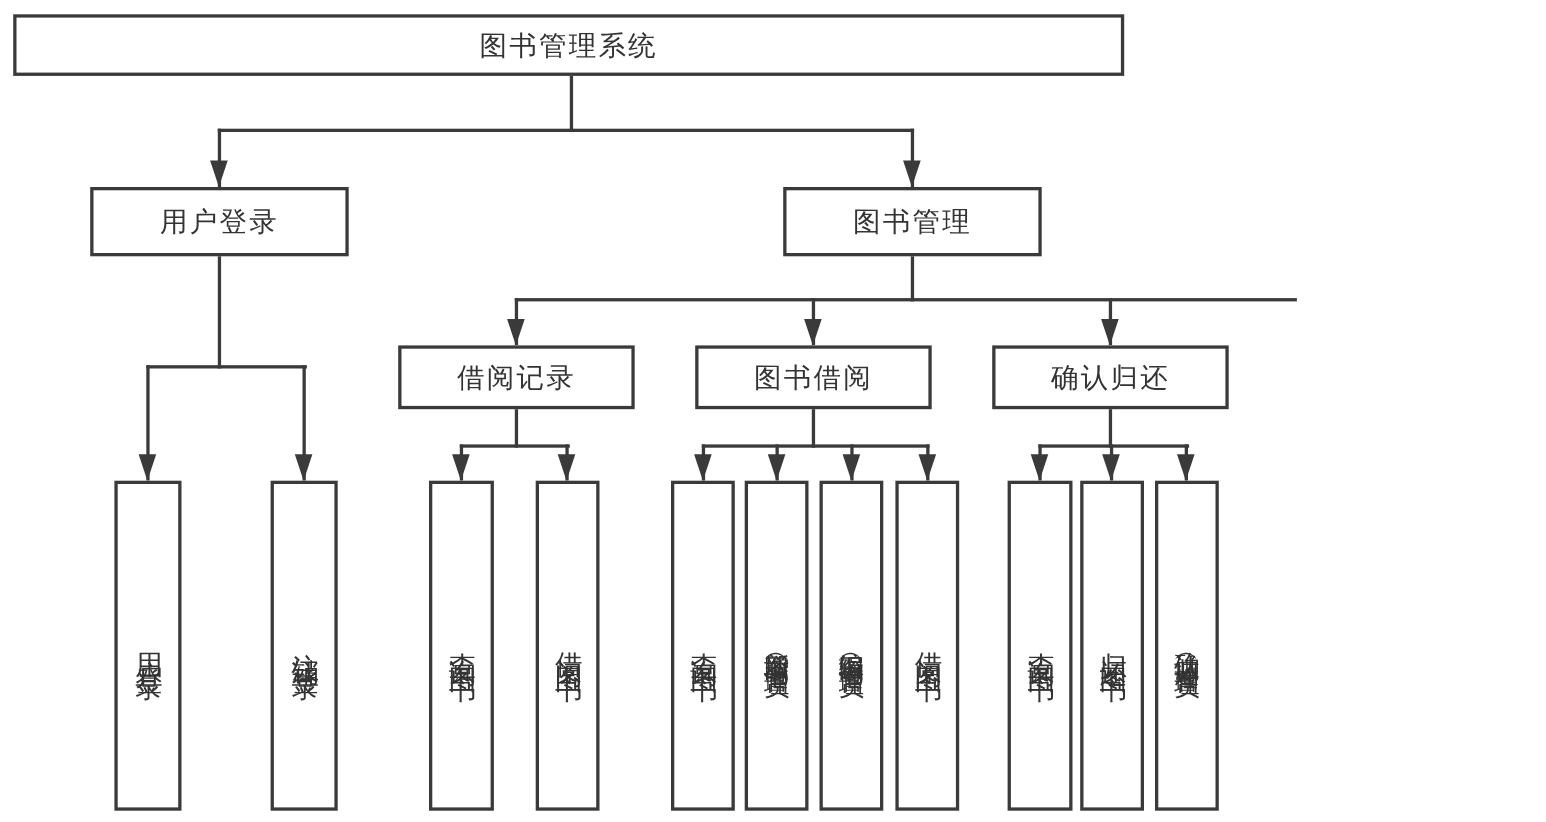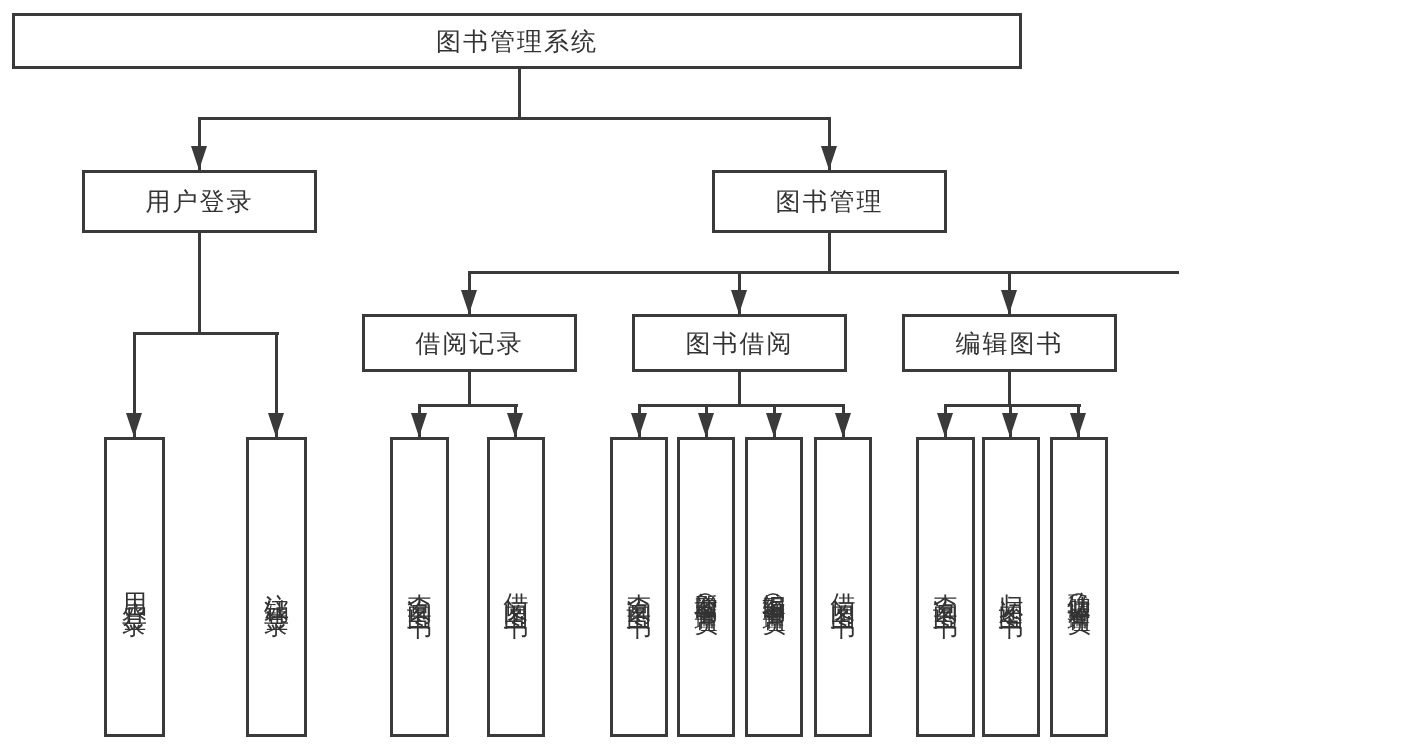--- a/index.html
+++ b/index.html
@@ -104,21 +104,21 @@
   <div class="ln v" style="left:1278px;top:271px;height:43px"></div>
   <div class="arr" style="left:1271px;top:290px"></div>
 
   <div class="hbox" style="left:362px;top:314px;width:215px;height:58px">
     <span>借阅记录</span>
   </div>
   <div class="hbox" style="left:632px;top:314px;width:215px;height:58px">
     <span>图书借阅</span>
   </div>
   <div class="hbox" style="left:902px;top:314px;width:215px;height:58px">
-    <span>编辑图书</span>
+    <span>确认归还</span>
   </div>
 
   <div class="ln v" style="left:468px;top:372px;height:35px"></div>
   <div class="ln h" style="left:418px;top:404px;width:100px"></div>
   <div class="ln v" style="left:418px;top:404px;height:33px"></div>
   <div class="arr" style="left:411px;top:413px"></div>
   <div class="ln v" style="left:514px;top:404px;height:33px"></div>
   <div class="arr" style="left:507px;top:413px"></div>
 
   <div class="ln v" style="left:738px;top:372px;height:35px"></div>

